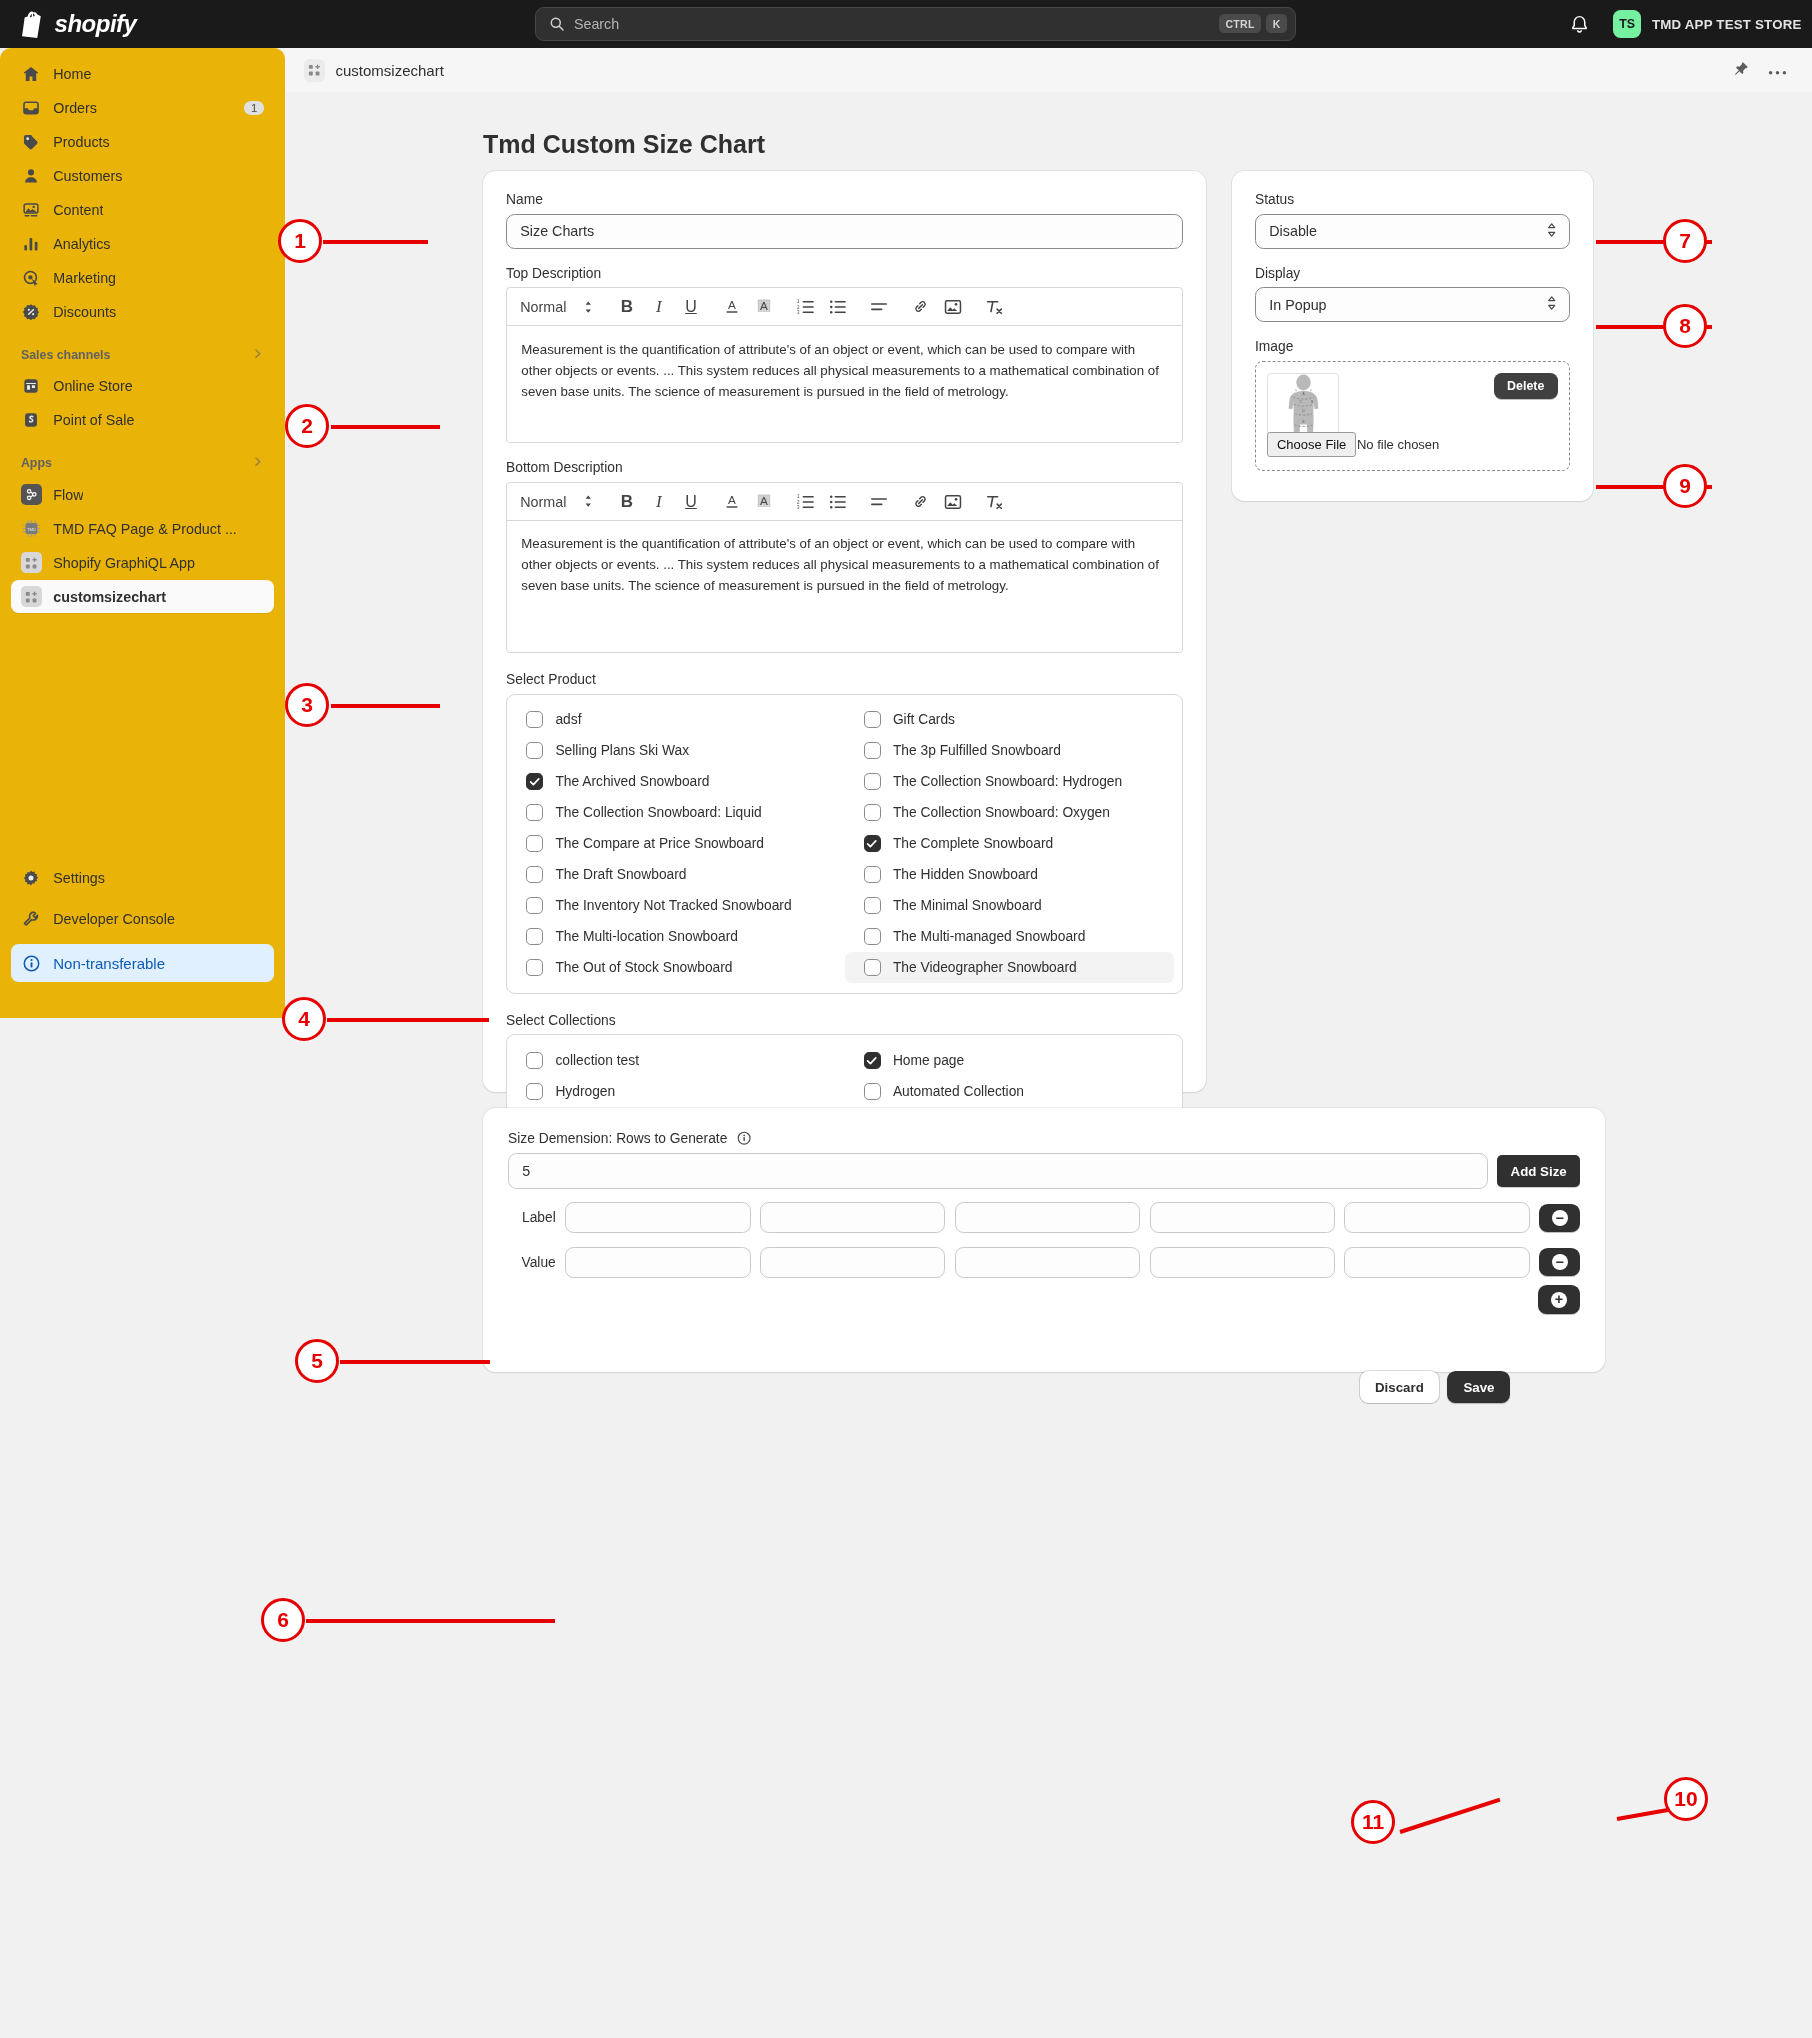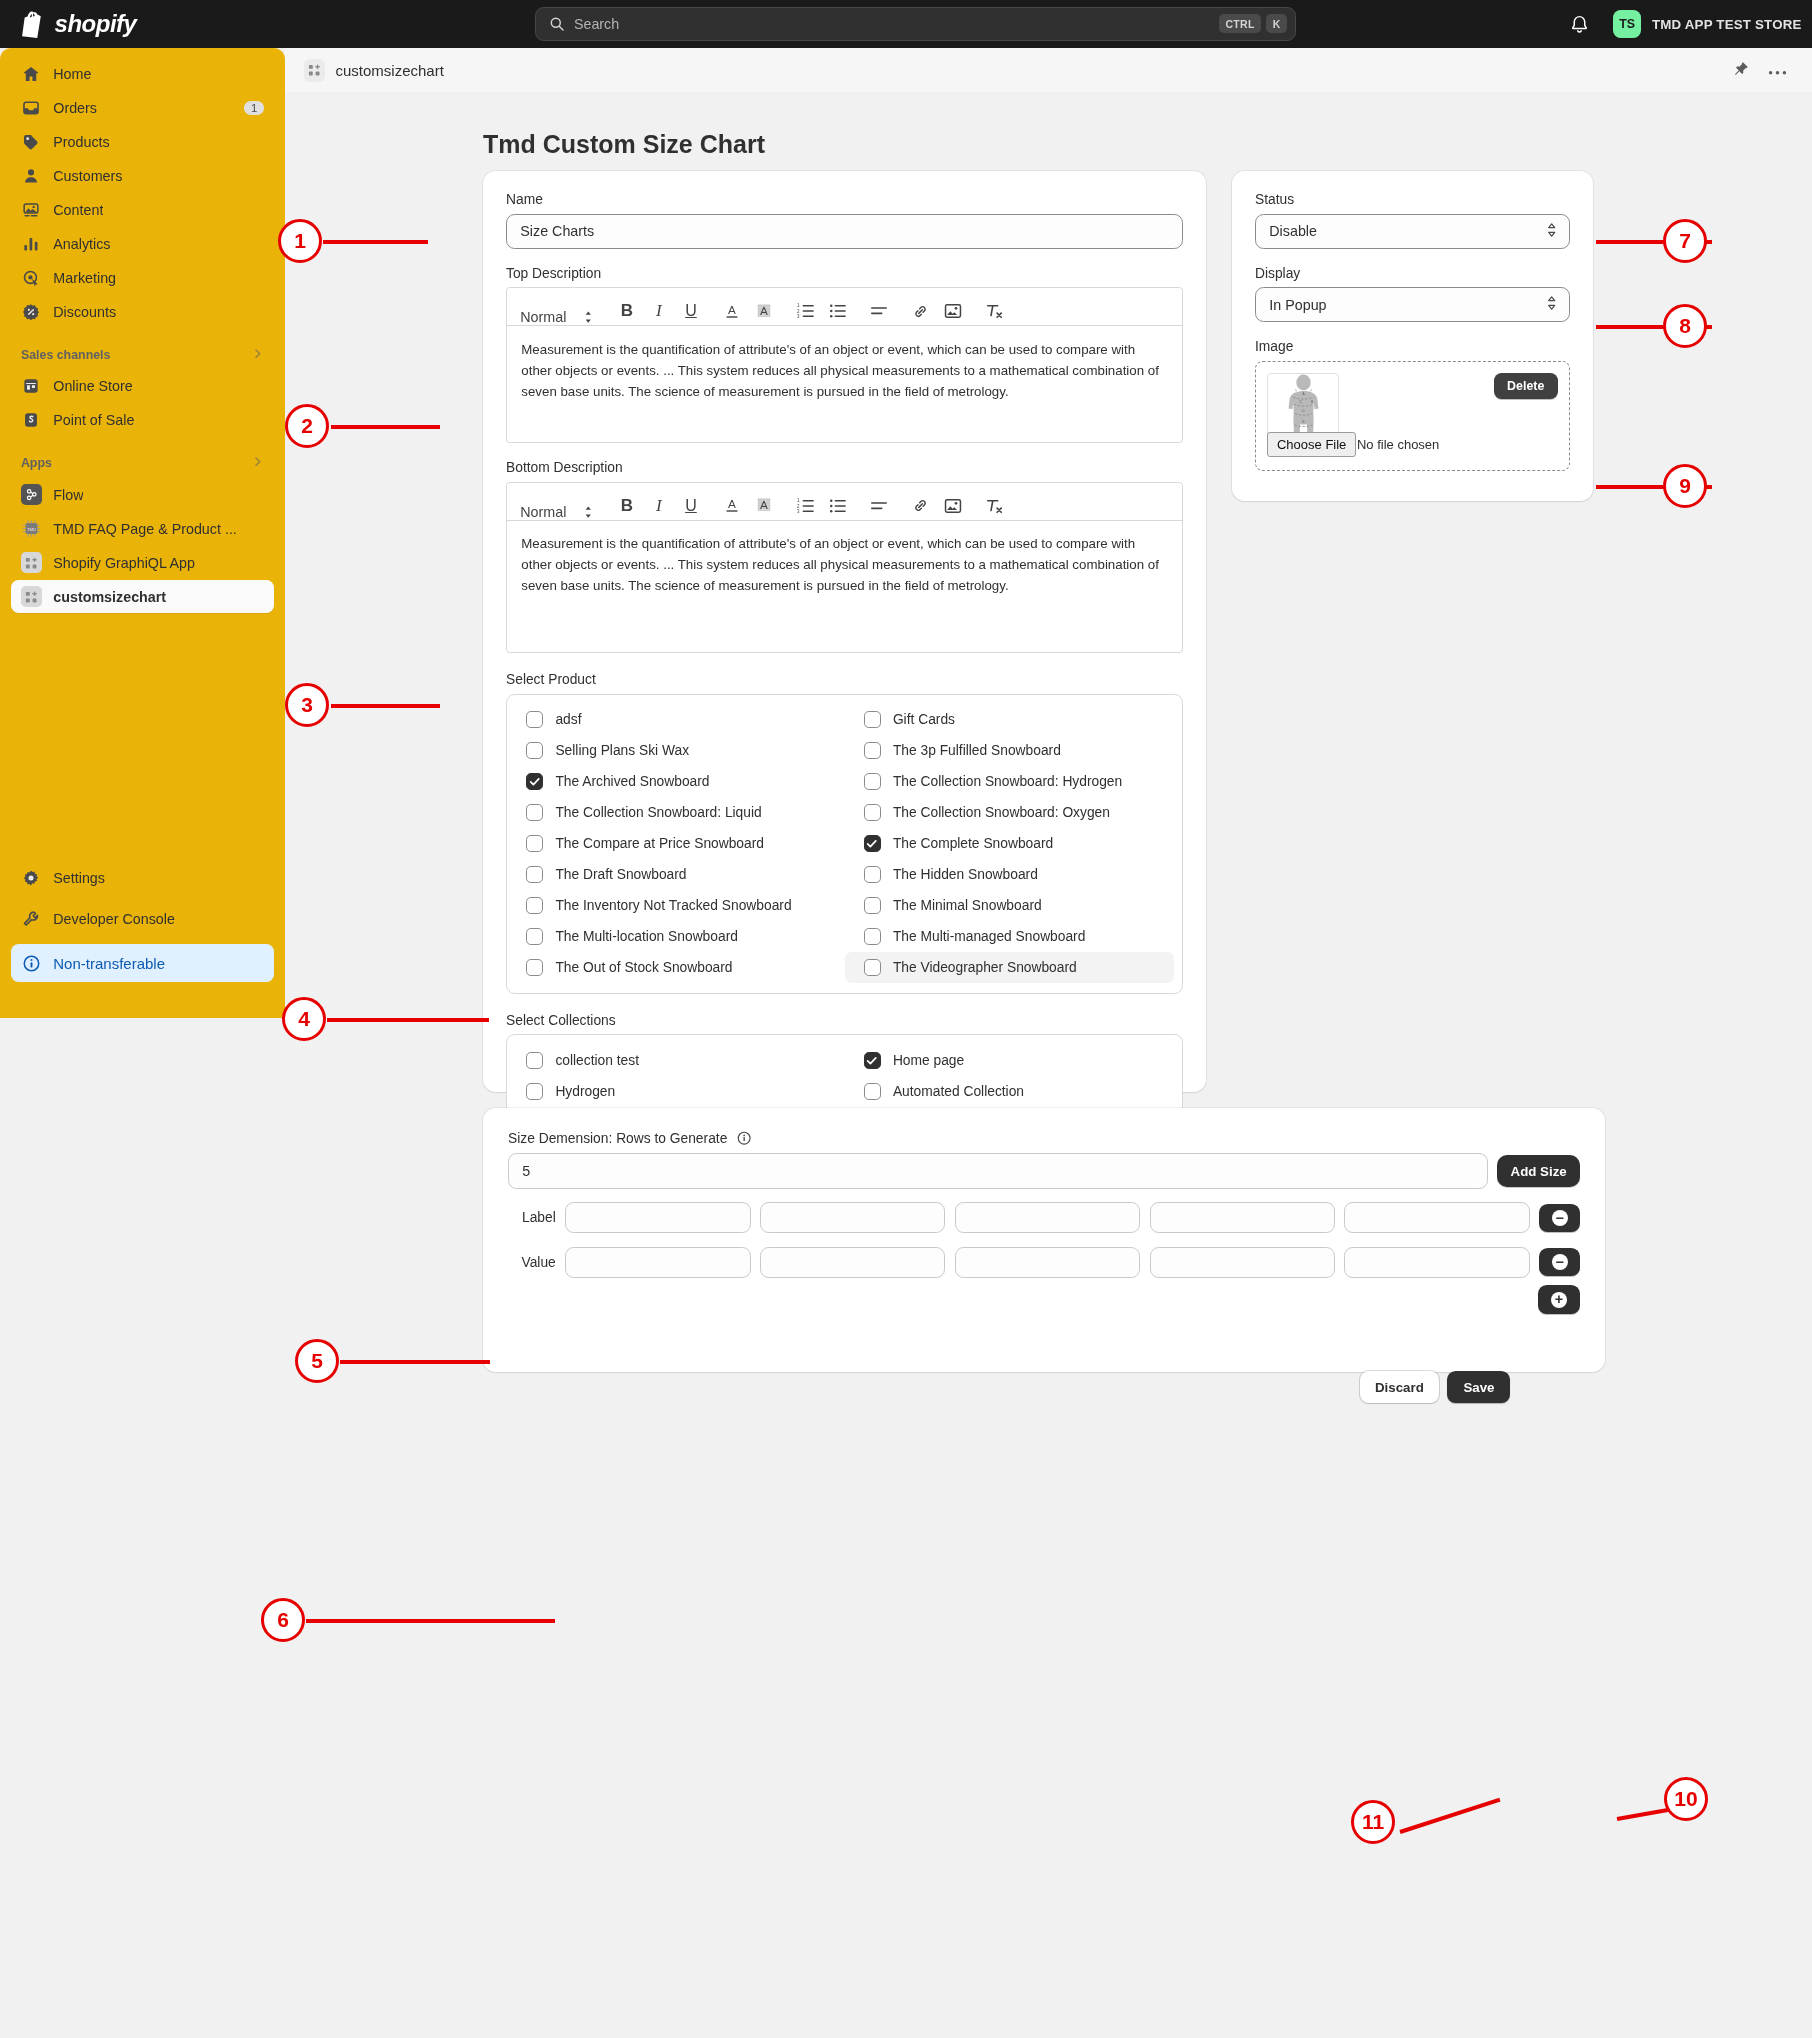--- a/index.html
+++ b/index.html
@@ -104,21 +104,21 @@
     width: 100%; height: 35px; border: 1px solid #8a8a8a; border-radius: 8.6px;
     background: #fdfdfd; display: flex; align-items: center; padding: 0 11.4px 0 13.3px;
     font-size: 14.3px; color: #303030;
   }
   .select .caret { margin-left: auto; }
 
   
   .editor { border: 1px solid #d8d8d8; border-radius: 3.8px; background: #fff; }
   .etoolbar {
     height: 38px; border-bottom: 1px solid #d8d8d8;
-    display: flex; align-items: flex-end; gap: 0; padding: 0 7.6px;
+    display: flex; align-items: center; gap: 0; padding: 0 7.6px;
   }
   .tb-sel { display: flex; align-items: center; gap: 17px; font-size: 14.3px; color: #444; padding: 0 7.6px 0 5.7px; }
   .tb-btn {
     width: 32px; height: 28.5px; display: flex; align-items: center; justify-content: center;
     color: #444; font-size: 15px;
   }
   .tb-gap { width: 9.5px; }
   .ebody { padding: 12.4px 14.3px; font-size: 13.3px; line-height: 1.58; color: #303030; }
   #ed-top .ebody { height: 116px; }
   #ed-bot .ebody { height: 131px; }
@@ -132,21 +132,21 @@
     width: 17px; height: 17px; border-radius: 4.8px; border: 1.4px solid #8a8a8a;
     background: #fff; flex: 0 0 17px; display: flex; align-items: center; justify-content: center;
   }
   .cb.on { background: #303030; border-color: #303030; }
 
   
   .hint-ico { display: inline-flex; vertical-align: -1.9px; margin-left: 5.7px; }
   .sz-row { display: flex; align-items: center; gap: 9.5px; }
   .sz-input { flex: 1; height: 36px; border: 1px solid #c9c9c9; border-radius: 8.6px; background: #fdfdfd; display: flex; align-items: center; padding: 0 13.3px; font-size: 14.3px; color: #303030; }
   .btn-dark {
-    background: #303030; color: #fff; border-radius: 10px; font-size: 13.3px; font-weight: bold;
+    background: #303030; color: #fff; border-radius: 5px; font-size: 13.3px; font-weight: bold;
     height: 32px; padding: 0 13.3px; display: flex; align-items: center; justify-content: center;
     box-shadow: 0 1px 0 rgba(0,0,0,.2); white-space: nowrap;
   }
   .grid-row { display: flex; align-items: center; gap: 9.5px; margin-top: 13.3px; }
   .grid-lbl { width: 49px; text-align: right; font-size: 13.8px; color: #303030; }
   .cell { width: 190px; height: 31px; border: 1px solid #c9c9c9; border-radius: 8.6px; background: #fdfdfd; }
   .rbtn {
     width: 42px; height: 28.5px; border-radius: 8.6px; background: #303030;
     display: flex; align-items: center; justify-content: center;
     box-shadow: 0 1px 0 rgba(0,0,0,.25);

